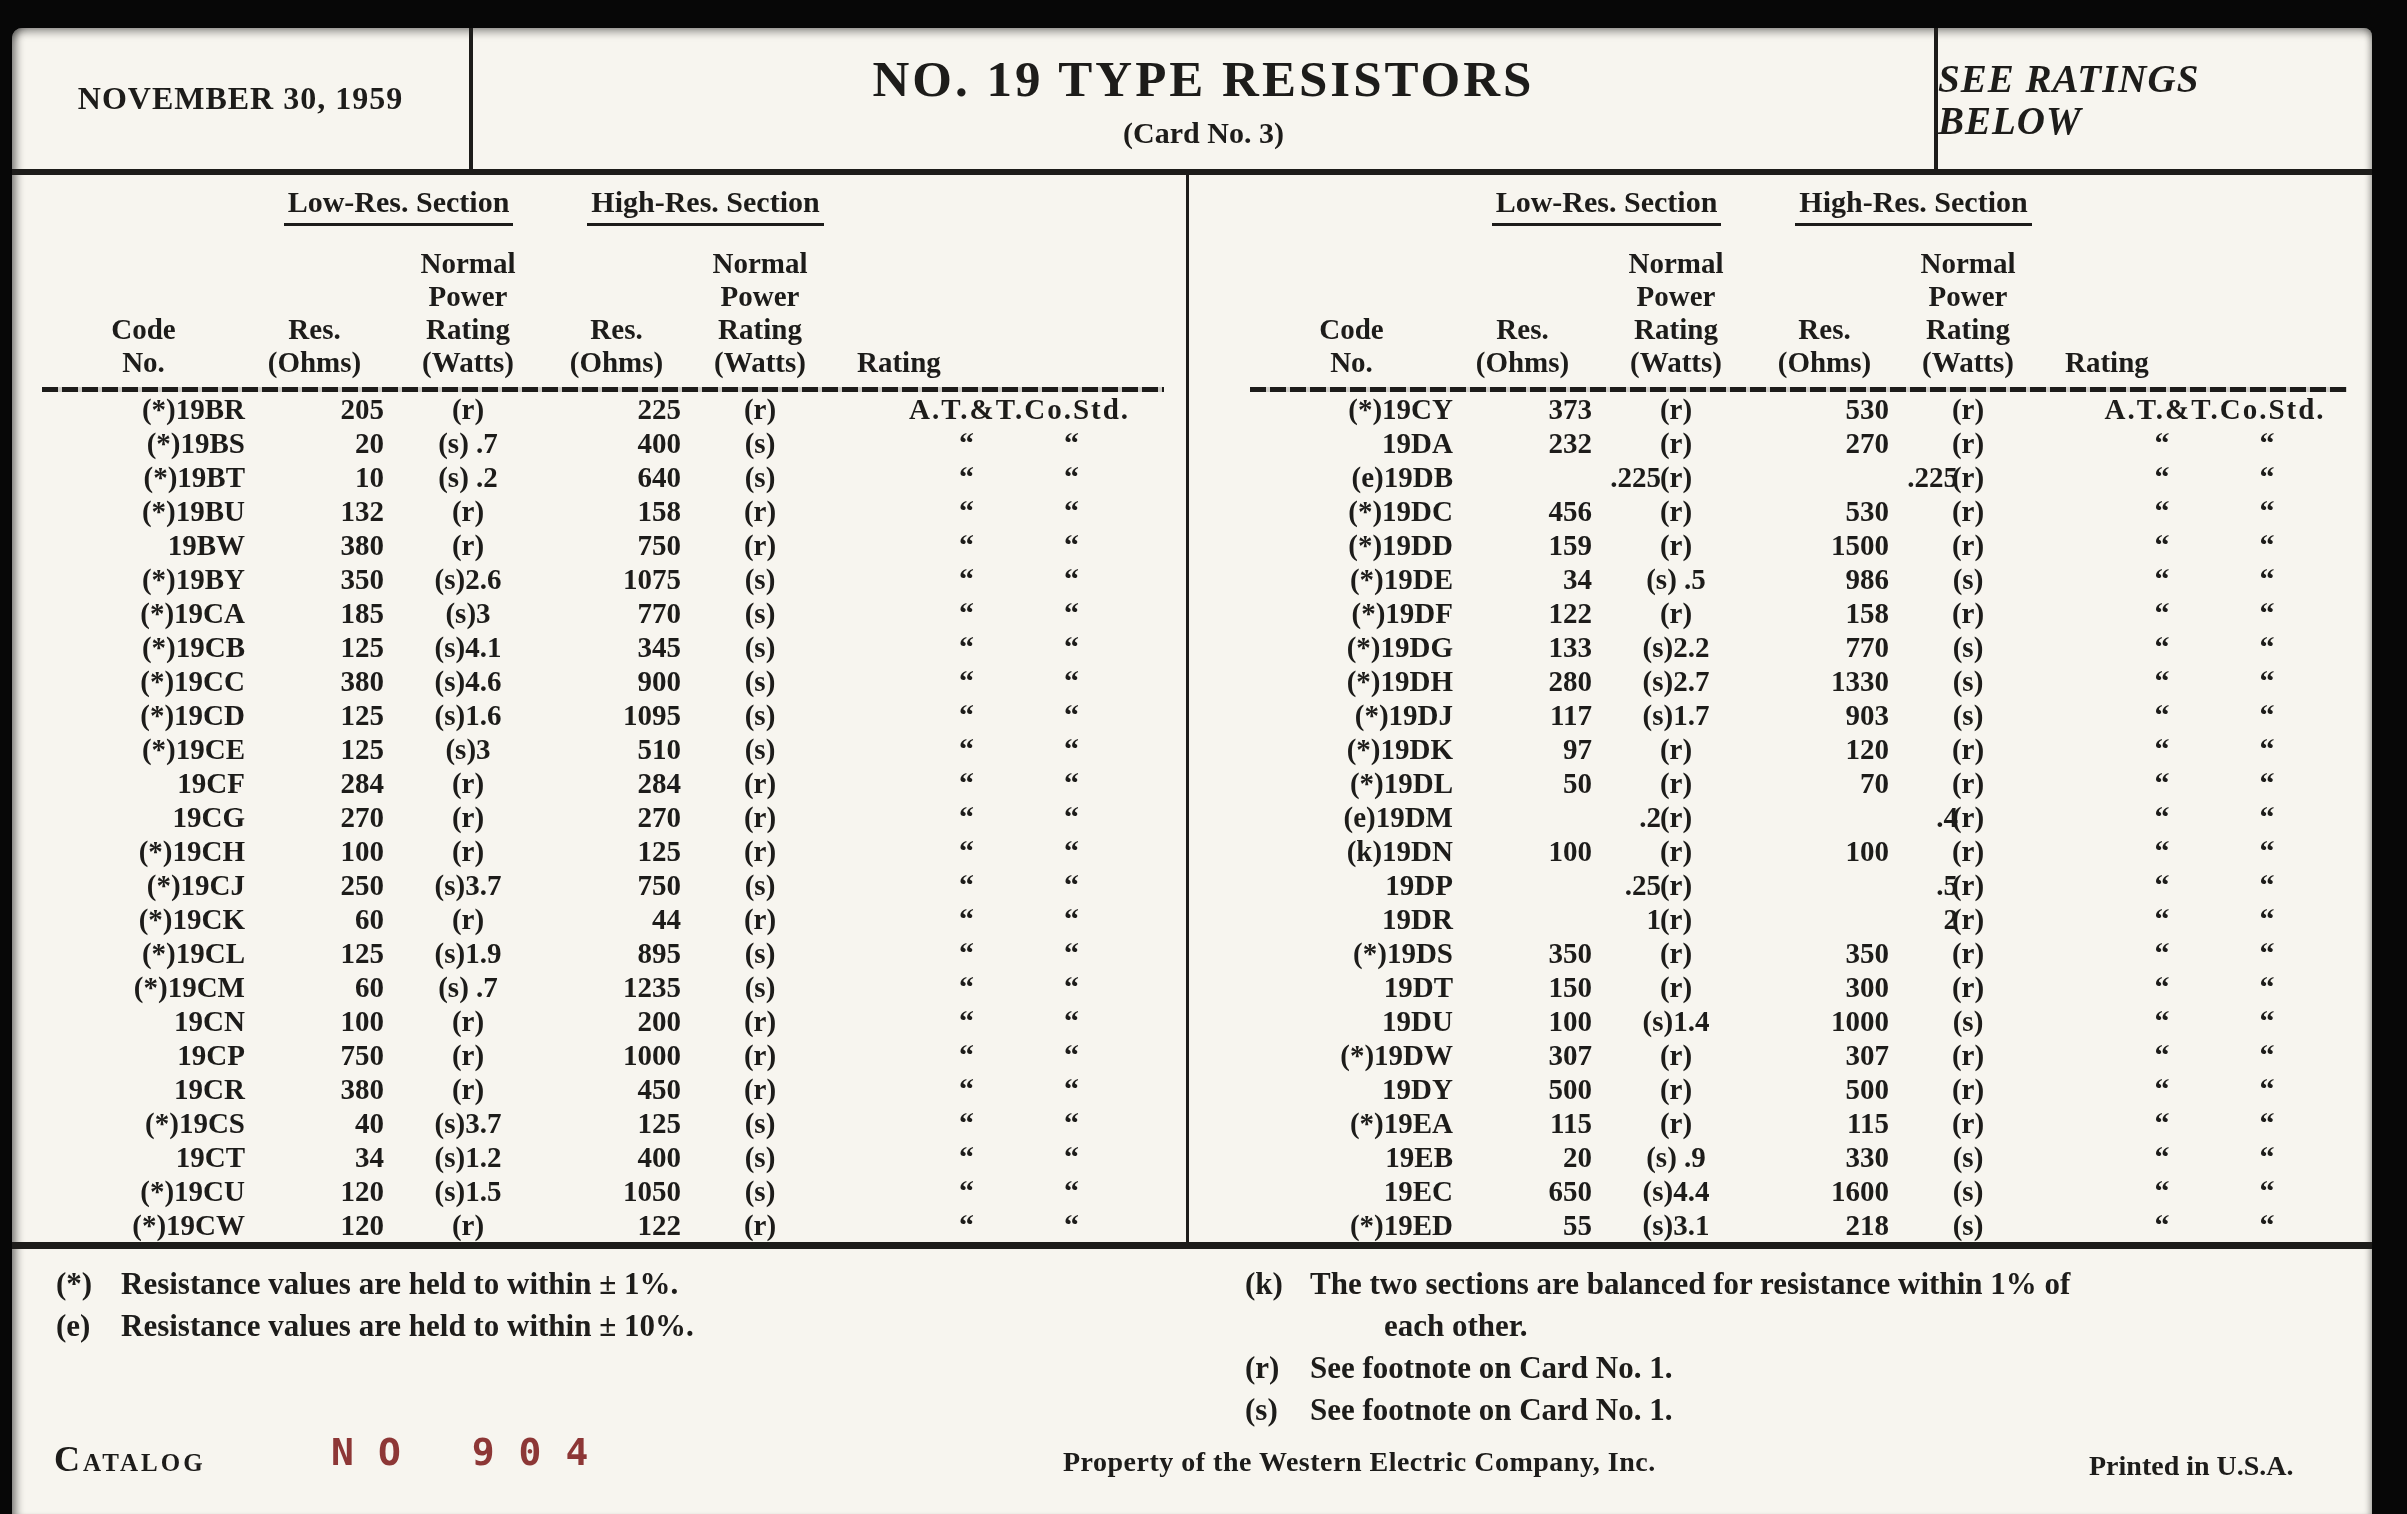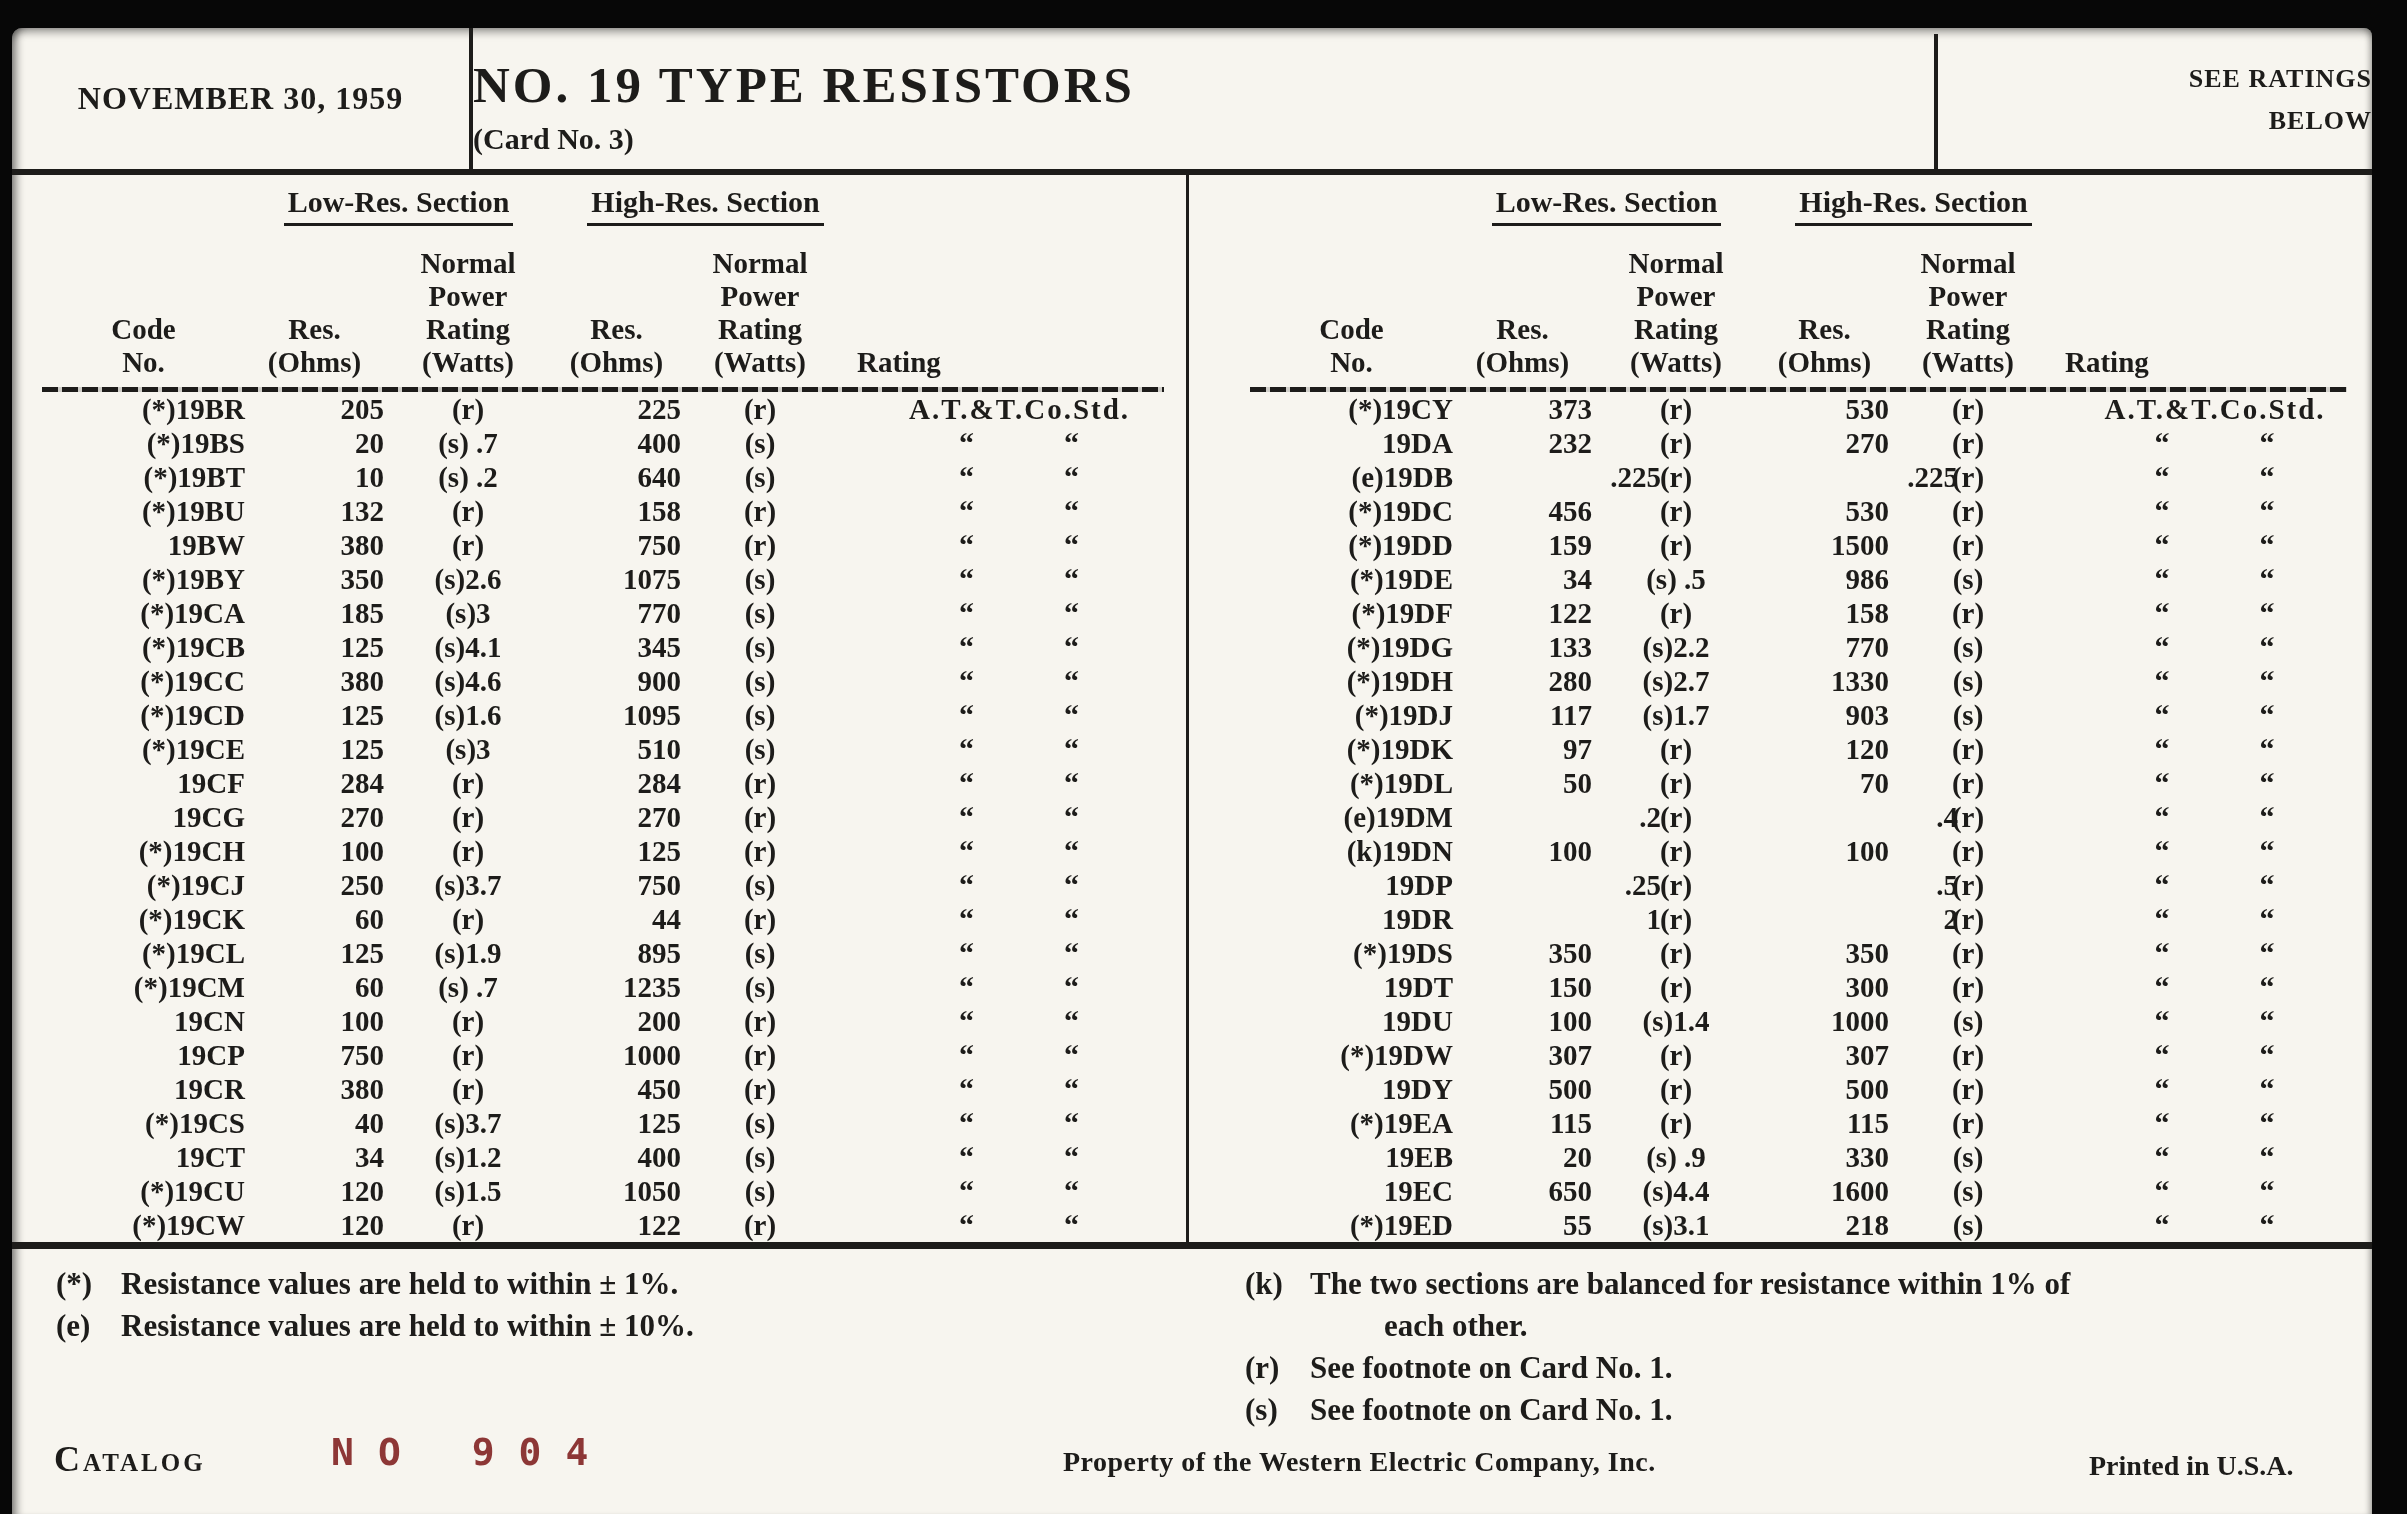--- a/index.html
+++ b/index.html
@@ -10,24 +10,24 @@
   }
   .card{
     position:absolute;left:12px;top:28px;width:2360px;height:1487px;
     background:var(--paper,#f7f5ef);color:var(--ink,#1d1c1a);
     font-weight:700;border-radius:10px 8px 0 0;
     box-shadow:inset 10px 0 8px -6px rgba(0,0,0,.5), inset 0 10px 8px -6px rgba(0,0,0,.4), inset -6px 0 6px -4px rgba(0,0,0,.35);
   }
   
   .hdr{display:flex;height:141px;border-bottom:6px solid var(--ink);}
   .hdr-date{width:457px;border-right:4px solid var(--ink);display:flex;align-items:center;justify-content:center;font-size:32px;letter-spacing:1px;}
-  .hdr-title{flex:1;border-right:4px solid var(--ink);padding-top:22px;margin-top:6px;}
+  .hdr-title{flex:1;border-right:4px solid var(--ink);text-align:center;padding-top:22px;}
   .hdr-title .t1{font-size:51px;letter-spacing:3px;}
   .hdr-title .t2{font-size:30px;margin-top:8px;}
-  .hdr-note{width:434px;text-align:right;padding-top:30px;font-size:26px;line-height:42px;letter-spacing:1px;}
+  .hdr-note{width:434px;text-align:left;padding-top:30px;font-size:39px;line-height:42px;letter-spacing:1px;font-style:italic;}
   
   .main{display:flex;font-family:Liberation Serif, serif;}
   .half{width:1177px;box-sizing:border-box;padding-left:30px;}
   .half.left{border-right:3px solid var(--ink);}
   .half.right{width:1180px;padding-left:61px;}
   .col-headers{
     display:grid;grid-template-columns:203px 139px 168px 129px 158px 1fr;
     grid-template-rows:46px 156px;padding-top:10px;font-size:29px;
   }
   .sec{grid-row:1;text-align:center;font-size:30px;}

